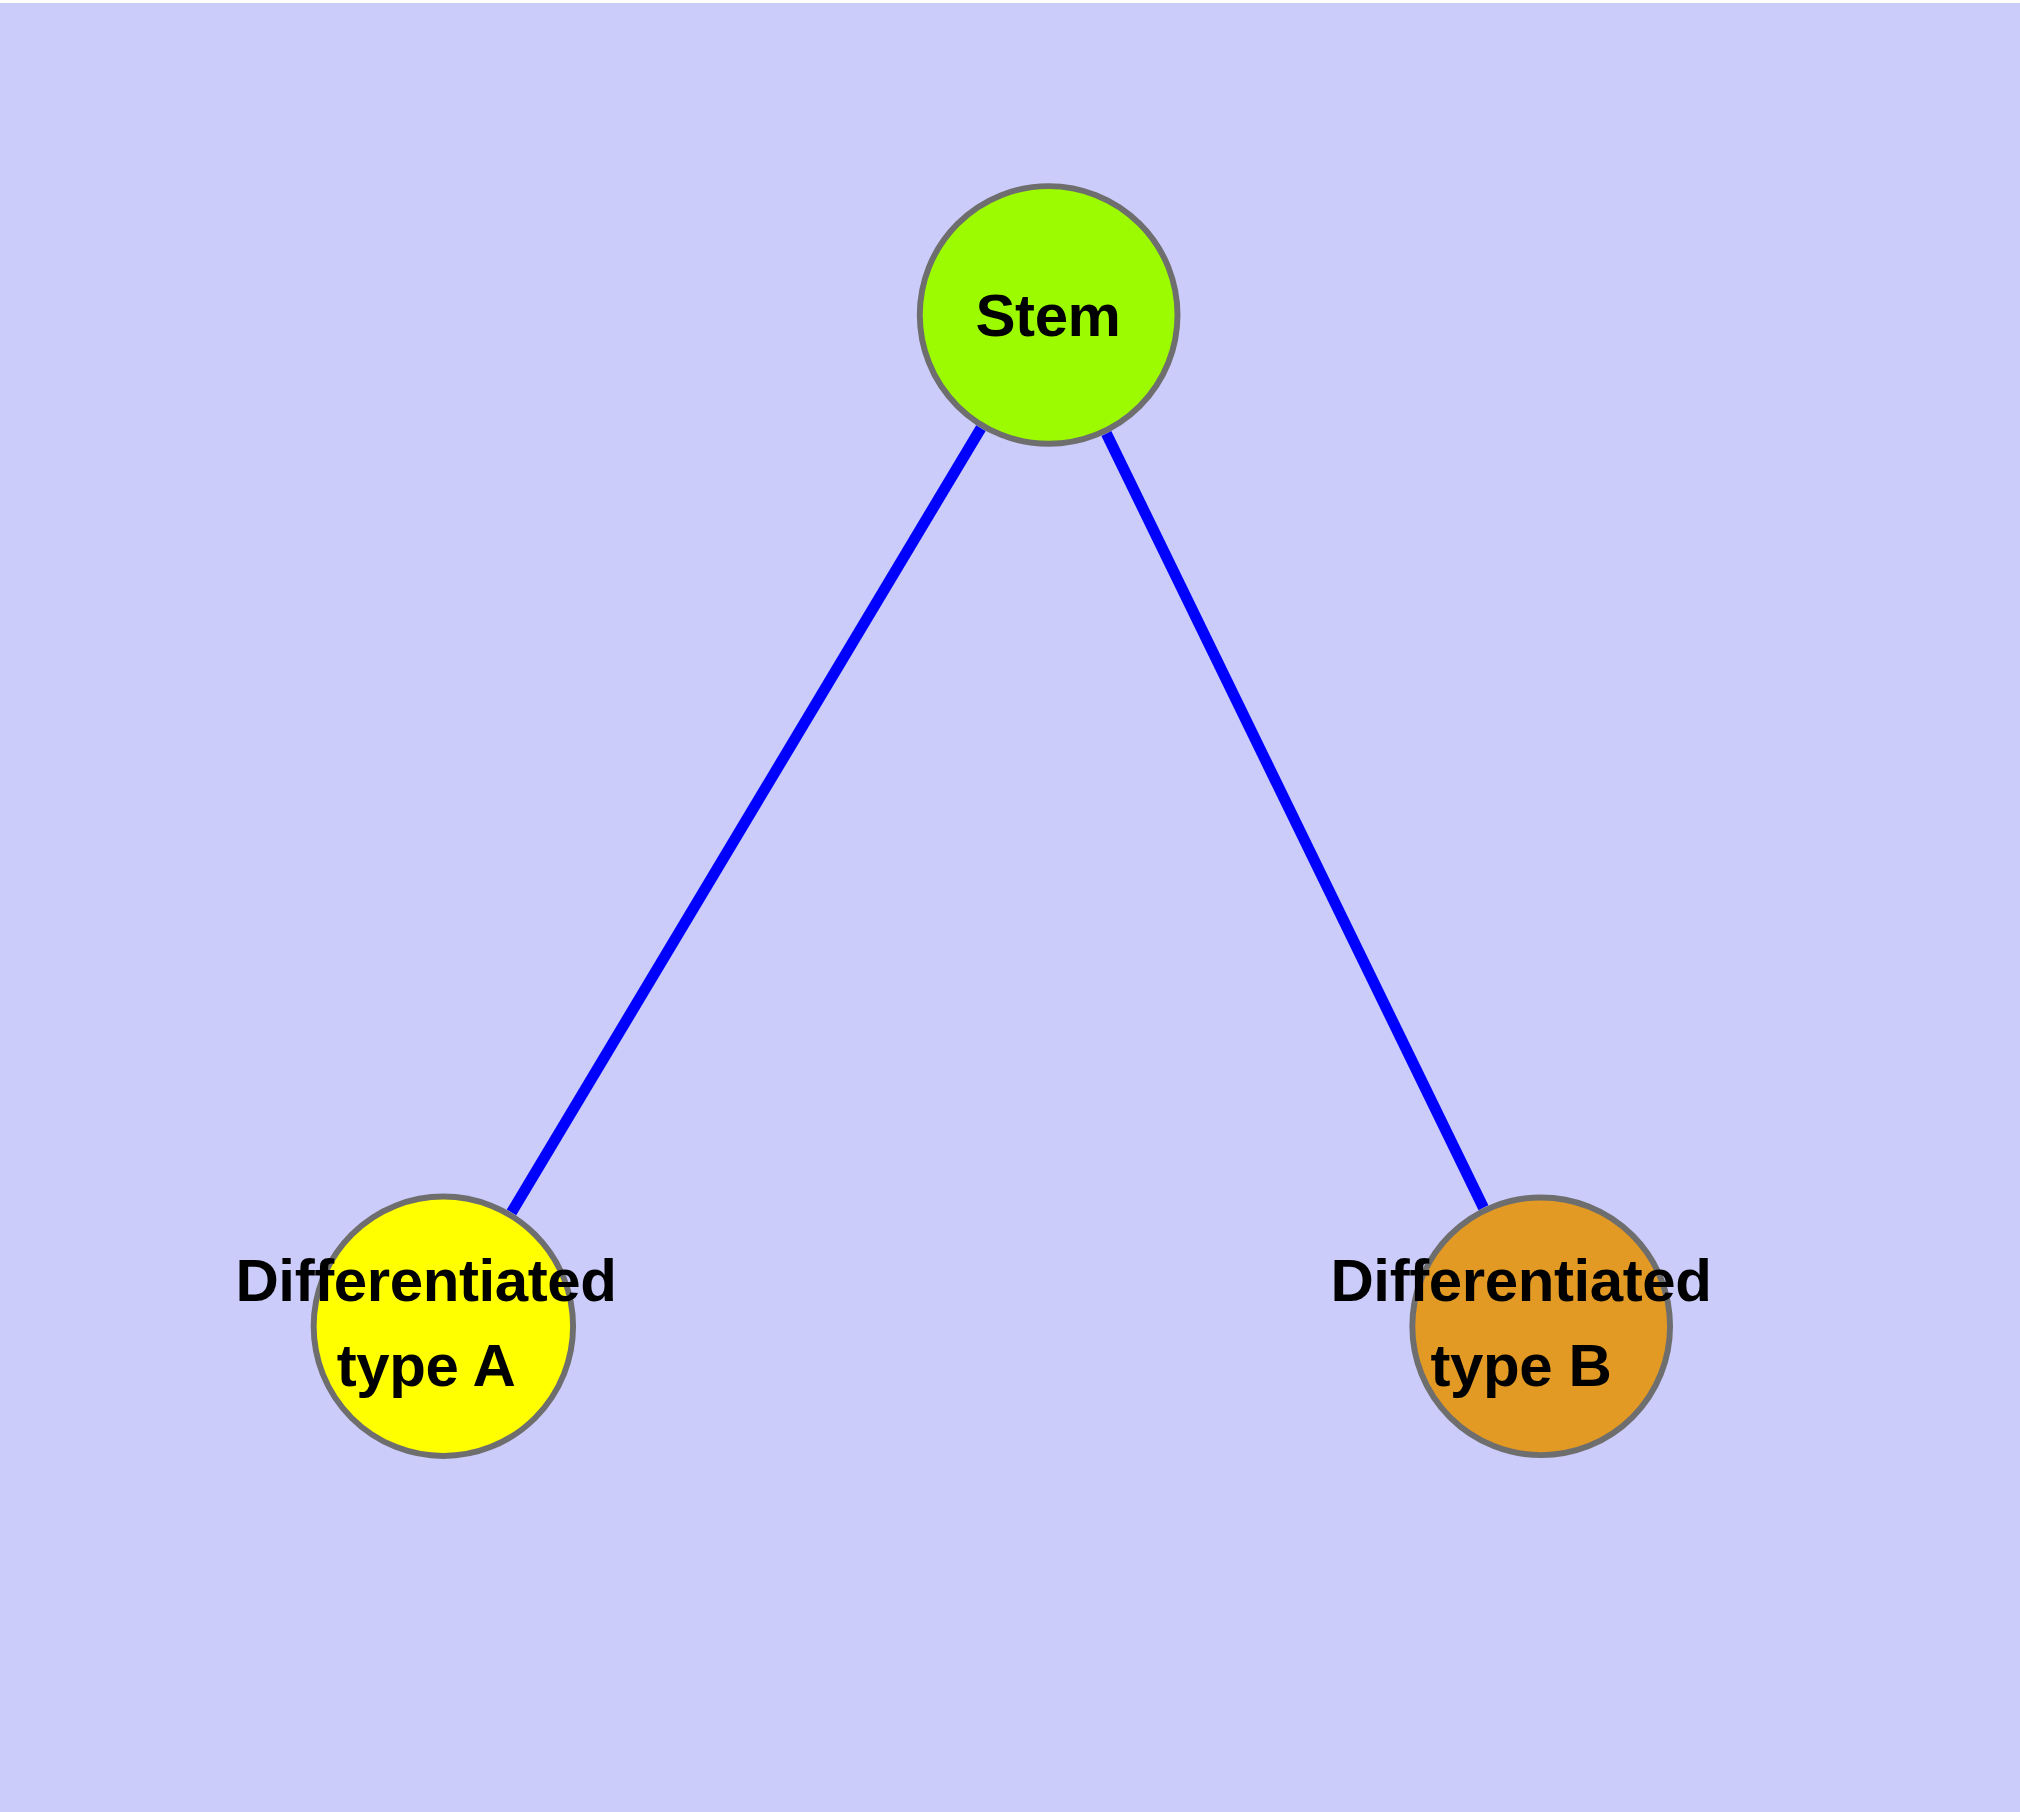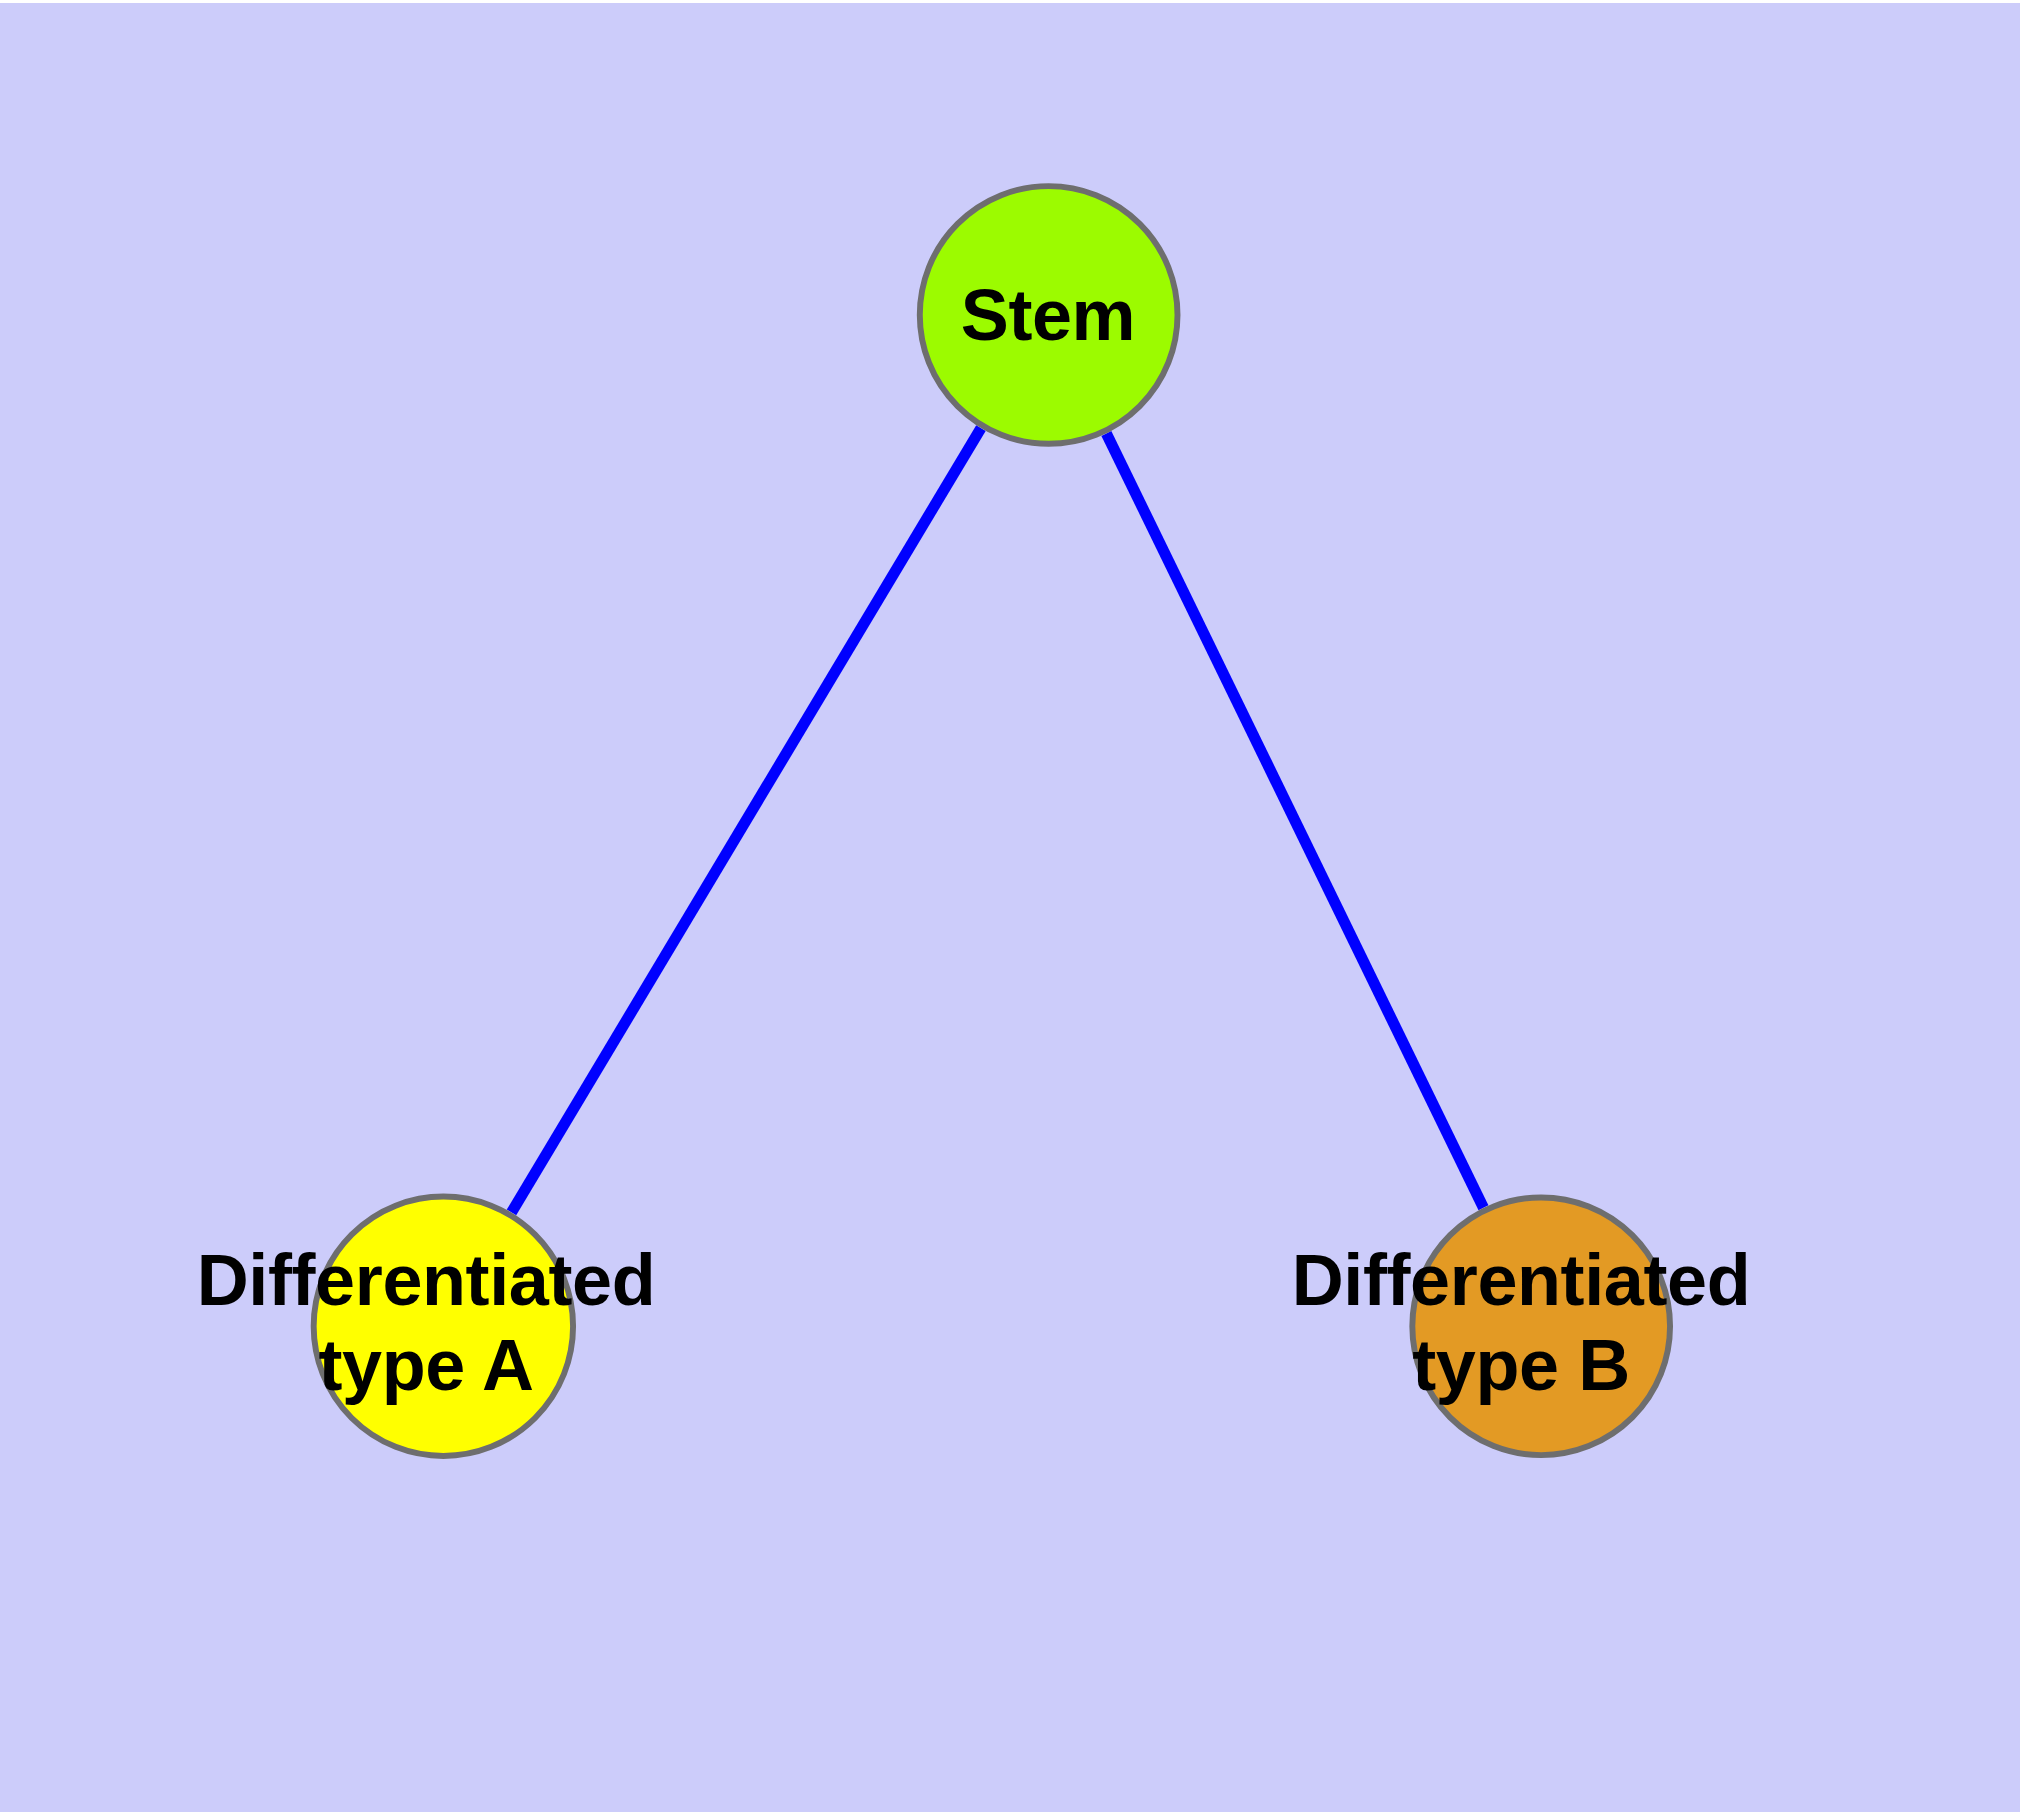--- a/index.html
+++ b/index.html
@@ -37,21 +37,21 @@
     height: 1809px;
     display: block;
   }
   .node-label {
     position: absolute;
     left: 0;
     top: 0;
     color: #000000;
     font-family: "Liberation Sans", "DejaVu Sans", sans-serif;
     font-weight: bold;
-    font-size: 72px;
+    font-size: 60px;
     line-height: 85px;
     text-align: center;
     white-space: pre;
     transform: translate(-50%, -50%);
     pointer-events: none;
     letter-spacing: -0.4px;
   }
 </style>
 </head>
 <body>

